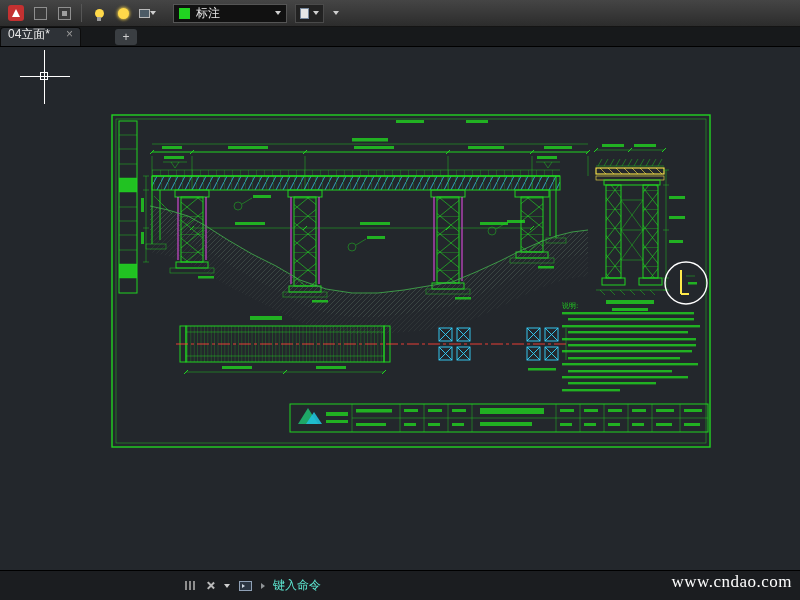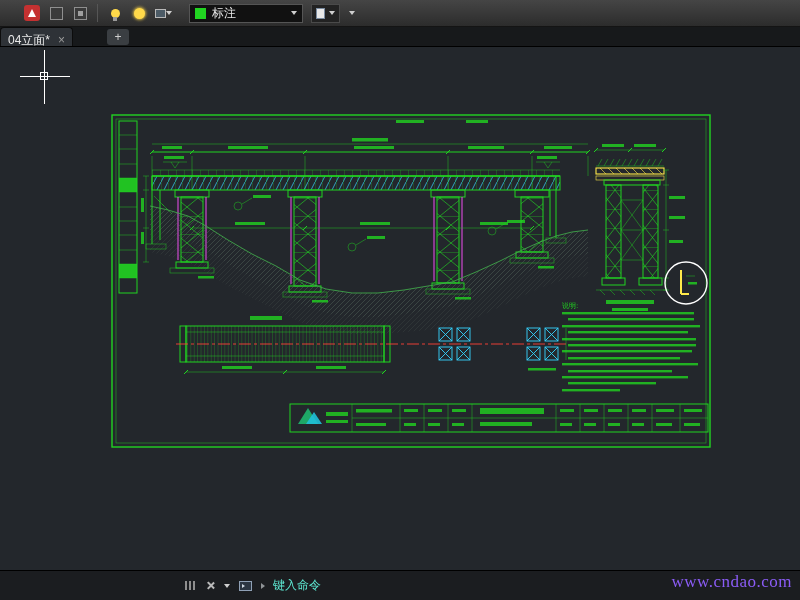--- a/index.html
+++ b/index.html
@@ -7,21 +7,21 @@
     --yellow:#ffe94a; --red:#ff4136; --white:#ffffff; --hatch_gray:#5a6b60;
   }
   *{box-sizing:border-box;margin:0;padding:0}
   html,body{width:800px;height:600px;overflow:hidden;background:#23272c;
     font-family:"Liberation Sans",sans-serif}
   .stage{position:relative;width:800px;height:600px;background:#23272c}
 
   
   .toolbar{position:absolute;top:0;left:0;width:800px;height:27px;z-index:5;
     background:linear-gradient(#454545,#2c2c2c);border-bottom:1px solid #141414;
-    display:flex;align-items:center;padding-left:20px}
+    display:flex;align-items:center;padding-left:4px}
   .tb-icon{width:20px;height:20px;display:flex;align-items:center;justify-content:center;
     margin:0 2px;border-radius:2px}
   .appico{width:16px;height:16px;background:#c43131;border-radius:3px;position:relative}
   .appico::after{content:"";position:absolute;left:4px;top:4px;width:0;height:0;
     border-left:4px solid transparent;border-right:4px solid transparent;border-bottom:8px solid #fff}
   .toolico{width:13px;height:13px;border:1px solid #8f8f8f;background:#3a3a3a;position:relative}
   .toolico.dotted::after{content:"";position:absolute;inset:3px;background:#9f9f9f}
   .tb-sep{width:1px;height:18px;background:#1c1c1c;border-right:1px solid #565656;margin:0 5px}
   .bulb{width:9px;height:9px;background:#ffd94a;border-radius:50%;position:relative;display:inline-block}
   .bulb::after{content:"";position:absolute;left:2.5px;top:8.5px;width:4px;height:3.5px;background:#9a9a9a}
@@ -34,22 +34,22 @@
   .swatch{width:11px;height:11px;background:var(--green);display:inline-block}
   .layer-label{color:#e6e6e6;font-size:12px;line-height:1}
   .layer-combo .caret{margin-left:auto}
   .mini-combo{height:19px;margin-left:8px;background:#222;border:1px solid #4a4a4a;
     display:flex;align-items:center;padding:0 4px;gap:4px}
   .page-ico{width:9px;height:11px;background:#e8e8e8;border:1px solid #7a8ba0;display:inline-block}
 
   
   .tabbar{position:absolute;top:27px;left:0;width:800px;height:20px;z-index:5;background:#17191b;
     border-bottom:1px solid #000;display:flex;align-items:flex-end}
-  .tab{height:19px;background:#2e3237;border-radius:4px 4px 0 0;display:flex;align-items:flex-end;
-    padding:0 7px;gap:8px;border:1px solid #0c0c0c;border-bottom:none}
+  .tab{height:19px;background:#2e3237;border-radius:4px 4px 0 0;display:flex;align-items:flex-start;
+    padding:0 7px;gap:16px;border:1px solid #0c0c0c;border-bottom:none}
   .tab-label{color:#e8e8e8;font-size:12px;line-height:1;white-space:nowrap}
   .tab-close{color:#9a9a9a;font-size:12px;line-height:1;cursor:pointer}
   .newtab{height:16px;min-width:22px;margin-left:34px;margin-bottom:1px;background:#3a3e42;
     border-radius:3px;color:#cfcfcf;font-size:12px;display:flex;align-items:center;justify-content:center}
 
   
   .canvas{position:absolute;inset:0;z-index:1}
   svg{position:absolute;inset:0;pointer-events:none}
   .sG{stroke:var(--green);fill:none;stroke-width:1}
   .sGb{stroke:var(--green);fill:none;stroke-width:1.4}
@@ -78,21 +78,21 @@
   .x-ico{position:relative;width:9px;height:9px;display:inline-block}
   .x-ico::before,.x-ico::after{content:"";position:absolute;left:4px;top:0;width:1.5px;height:9px;background:#b9b9b9}
   .x-ico::before{transform:rotate(45deg)}.x-ico::after{transform:rotate(-45deg)}
   .cmdwin-ico{width:13px;height:10px;border:1px solid #8fa0b5;background:#2c3642;position:relative;display:inline-block}
   .cmdwin-ico::after{content:"";position:absolute;left:2px;top:2.5px;width:0;height:0;
     border-top:2px solid transparent;border-bottom:2px solid transparent;border-left:3px solid #cfd8e2}
   .arr-r{width:0;height:0;border-top:3.5px solid transparent;border-bottom:3.5px solid transparent;
     border-left:4px solid #8f9396;display:inline-block}
   .prompt{color:#5eead4;font-size:12px;margin-left:8px}
 
-  .watermark{position:absolute;top:572px;right:8px;z-index:6;color:#8b5cf6;
+  .watermark{position:absolute;top:572px;right:8px;z-index:6;color:#ffffff;
     font-family:"Liberation Serif",serif;font-size:17px;letter-spacing:.5px}
 </style>
 </head>
 <body>
 
 <div class="stage">
 
   <div class="toolbar">
     <div class="tb-icon">
         <span class="appico"></span>

